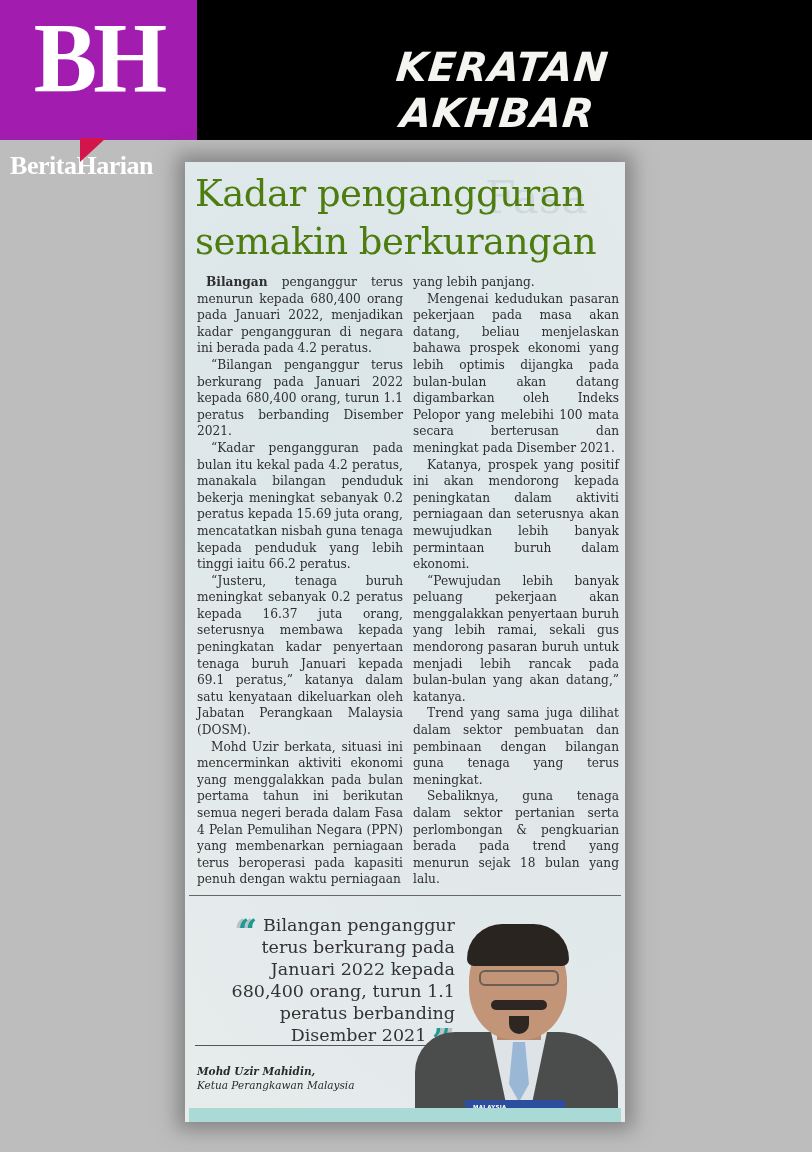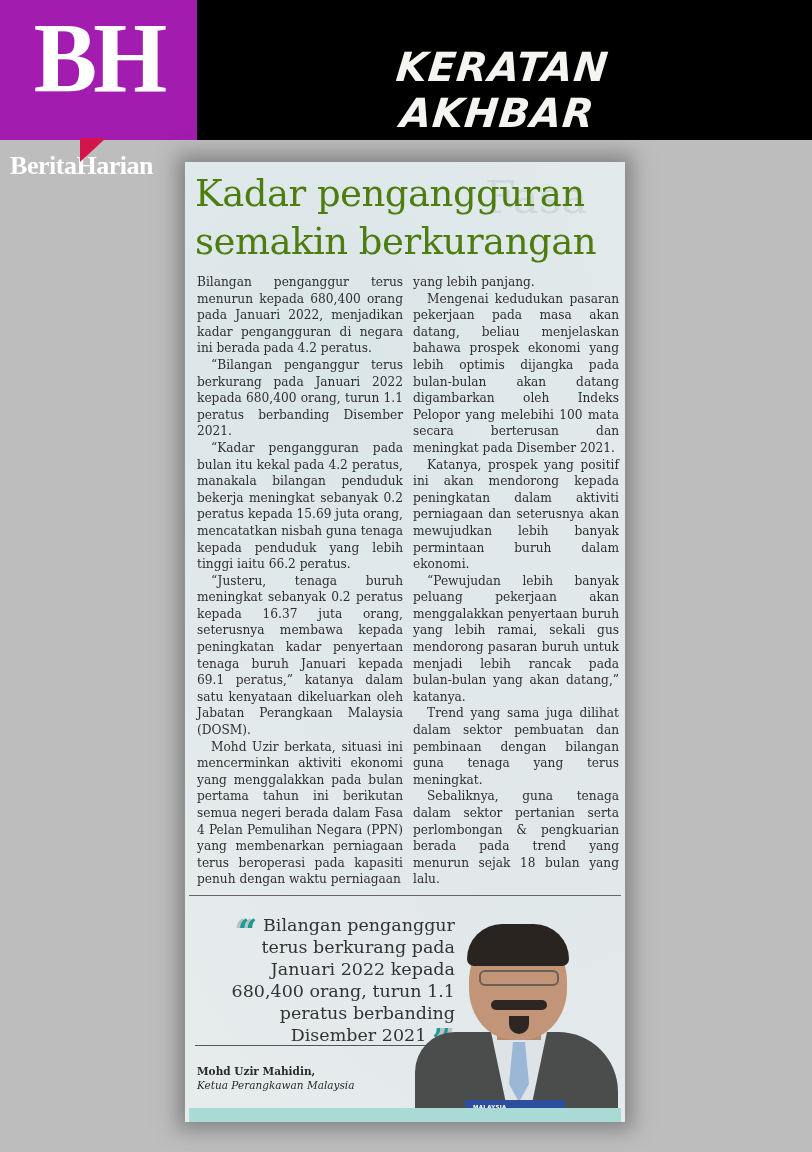--- a/index.html
+++ b/index.html
@@ -69,42 +69,42 @@
     display: flex; gap: 10px;
   }
   .col {
     width: 206px; font-family: "DejaVu Serif", serif; color: #2f2f2f;
     font-size: 12.2px; line-height: 16.6px; text-align: justify;
     hyphens: auto;
   }
   .col p { text-indent: 0; margin: 0; }
   .col p + p { text-indent: 14px; }
   .col p.noindent { text-indent: 0; }
-  .lead-word { font-weight: normal; }
+  .lead-word { font-weight: bold; margin-left: 9px; }
   
   .pq-rule-top {
     position: absolute; left: 4px; top: 733px; width: 432px; height: 1px; background: #666;
   }
   .pq-text {
     position: absolute; left: 10px; top: 752px; width: 260px;
     font-family: "DejaVu Serif", serif; color: #333;
     font-size: 17.5px; line-height: 22px; text-align: right;
   }
   .quote-mark {
     display: inline-block; color: #1c9a94; font-weight: bold;
     font-size: 34px; line-height: 10px; vertical-align: -12px;
     font-family: "DejaVu Serif", serif;
   }
   .quote-shadow { color: #b9c2c4; margin-right: -16px; }
   .pq-rule-bottom {
     position: absolute; left: 10px; top: 883px; width: 252px; height: 1px; background: #555;
   }
   .attr-name {
     position: absolute; left: 12px; top: 903px;
-    font-family: "DejaVu Serif", serif; font-weight: bold;
+    font-family: "DejaVu Serif", serif; font-style: italic; font-weight: bold;
     font-size: 10.5px; color: #2a2a2a;
   }
   .attr-title {
     position: absolute; left: 12px; top: 917px;
     font-family: "DejaVu Serif", serif; font-style: italic;
     font-size: 10.5px; color: #2a2a2a;
   }
   .photo {
     position: absolute; left: 228px; top: 758px; width: 205px; height: 188px;
     overflow: hidden;

